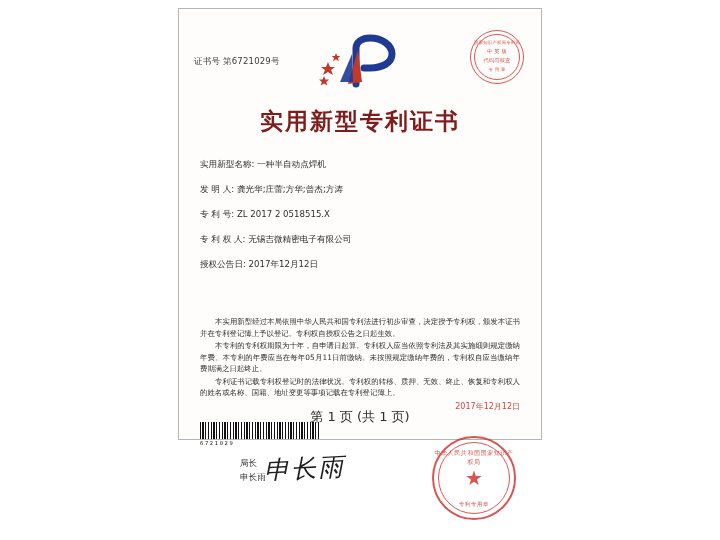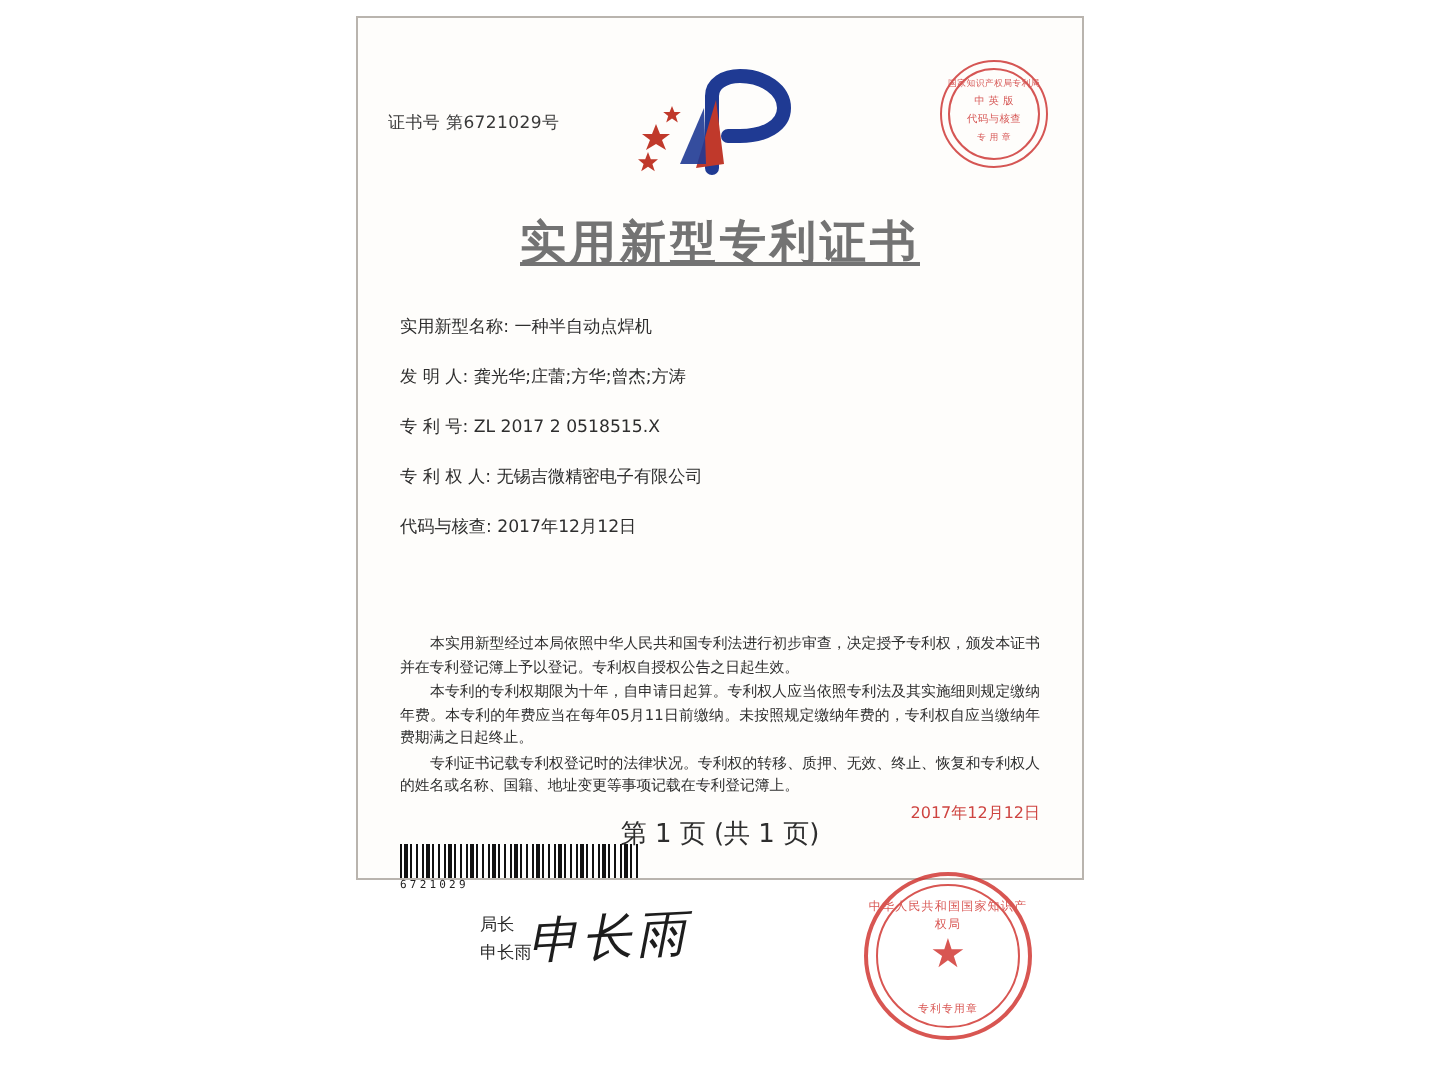--- a/index.html
+++ b/index.html
@@ -94,24 +94,23 @@
   }
   
   .title {
     position: absolute;
     left: 0;
     right: 0;
     top: 98px;
     text-align: center;
     font-size: 23px;
     font-weight: bold;
-    color: #737373;
+    color: #7f1d1d;
     letter-spacing: 2px;
     font-family: "DejaVu Sans", sans-serif;
-    text-decoration: underline;
   }
   
   .fields {
     position: absolute;
     left: 22px;
     top: 150px;
     width: 320px;
     font-size: 8.6px;
     color: #2e2e2e;
     font-family: "DejaVu Sans", sans-serif;
@@ -290,21 +289,21 @@
       </div>
       <div class="field-row">
         <span class="field-label">专 利 号:</span>
         <span class="field-value">ZL 2017 2 0518515.X</span>
       </div>
       <div class="field-row">
         <span class="field-label">专 利 权 人:</span>
         <span class="field-value">无锡吉微精密电子有限公司</span>
       </div>
       <div class="field-row">
-        <span class="field-label">代码与核查:</span>
+        <span class="field-label">授权公告日:</span>
         <span class="field-value">2017年12月12日</span>
       </div>
     </div>
 
     <div class="body-text">
       <p>本实用新型经过本局依照中华人民共和国专利法进行初步审查，决定授予专利权，颁发本证书并在专利登记簿上予以登记。专利权自授权公告之日起生效。</p>
       <p>本专利的专利权期限为十年，自申请日起算。专利权人应当依照专利法及其实施细则规定缴纳年费。本专利的年费应当在每年05月11日前缴纳。未按照规定缴纳年费的，专利权自应当缴纳年费期满之日起终止。</p>
       <p>专利证书记载专利权登记时的法律状况。专利权的转移、质押、无效、终止、恢复和专利权人的姓名或名称、国籍、地址变更等事项记载在专利登记簿上。</p>
     </div>
 

